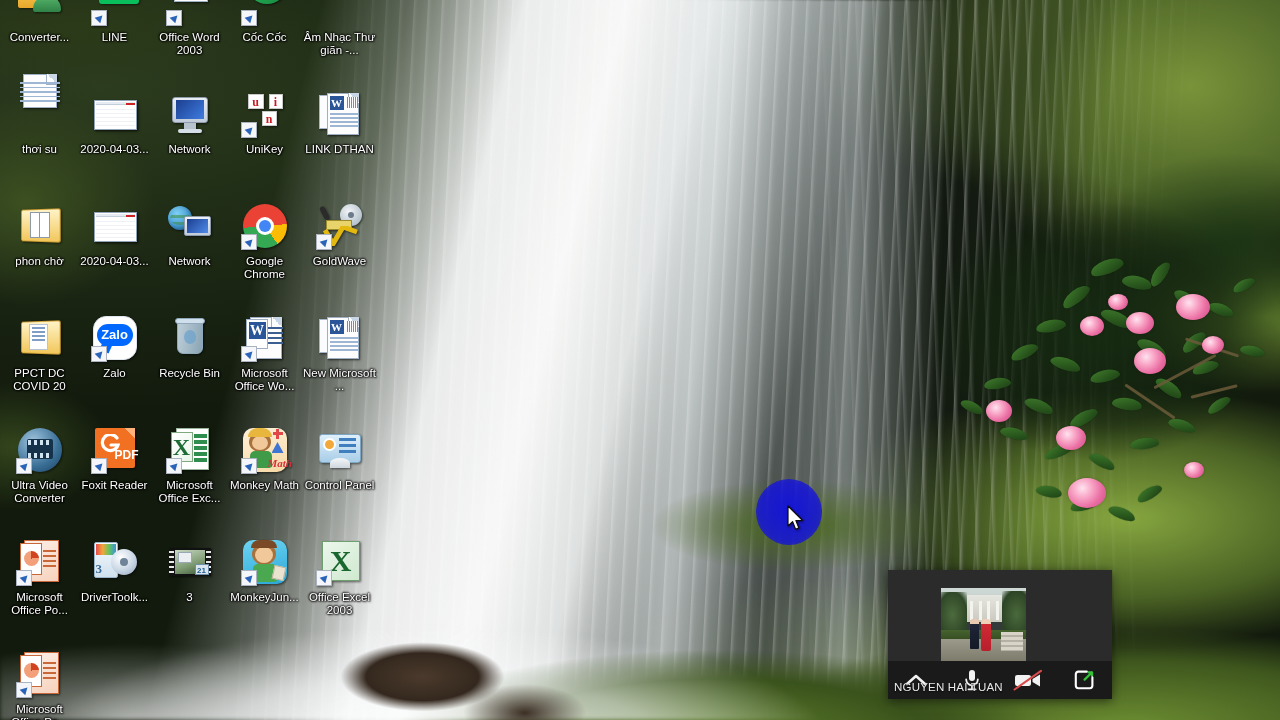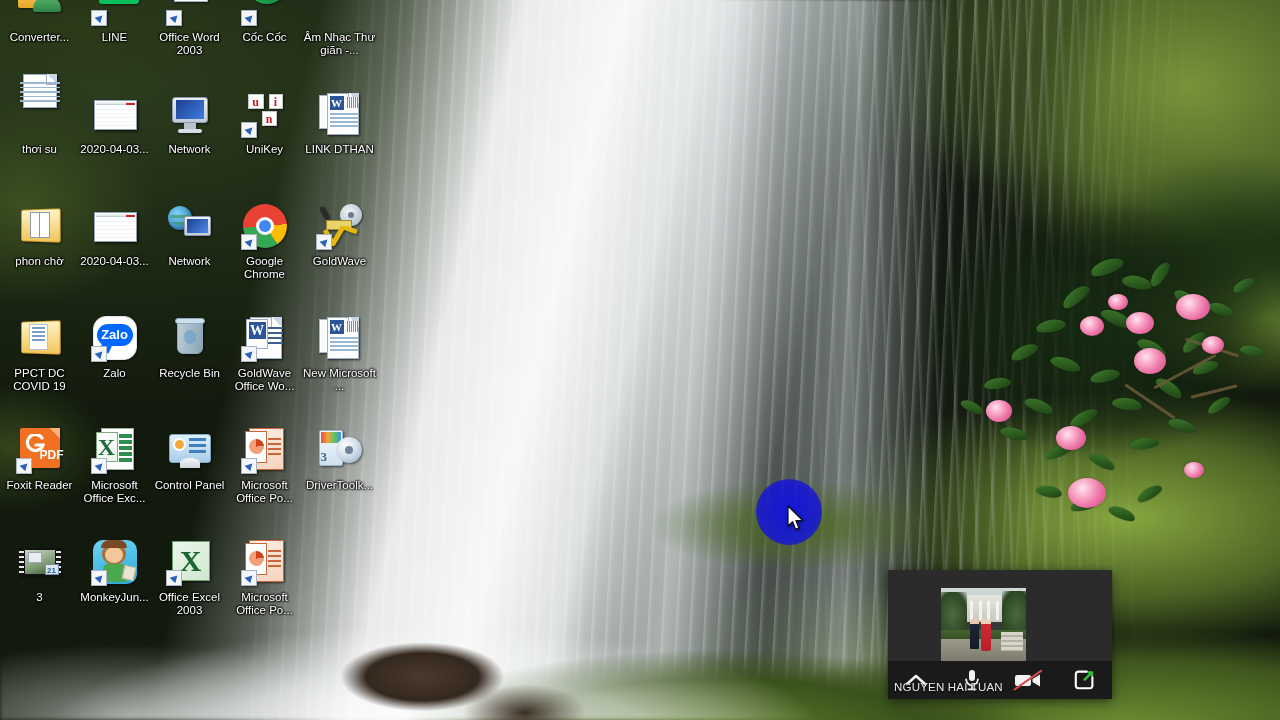--- a/index.html
+++ b/index.html
@@ -518,21 +518,21 @@
         <div class="icon-label">GoldWave</div>
       </div>
       <div class="icon">
         <div class="icon-img">
           <div class="art">
             <div class="folder-open"></div>
             <div class="folder-doc"></div>
       <div style="position:absolute;left:16px;top:13px;width:13px;height:2px;background:#7f9ec6;box-shadow:0 4px 0 #7f9ec6,0 8px 0 #7f9ec6,0 12px 0 #7f9ec6"></div>
           </div>
         </div>
-        <div class="icon-label">PPCT DC COVID 19</div>
+        <div class="icon-label">PPCT DC COVID 20</div>
       </div>
       <div class="icon">
         <div class="icon-img">
           <div class="art">
             <div class="sq-icon" style="background:#fff;border-radius:13px;border:1px solid #dfe6ee"></div>
       <div style="position:absolute;left:6px;top:10px;width:36px;height:22px;border-radius:11px;background:#0068ff"></div>
       <div style="position:absolute;left:10px;top:28px;width:10px;height:10px;background:#0068ff;transform:rotate(24deg)"></div>
       <div style="position:absolute;left:9px;top:14px;width:30px;height:14px;color:#fff;font:bold 13px 'Liberation Sans',sans-serif;text-align:center;line-height:14px">Zalo</div>
           </div>
           <span class="shortcut"></span>
@@ -552,33 +552,45 @@
       <div class="icon">
         <div class="icon-img">
           <div class="art">
             <div class="doc-page" style="left:9px;top:3px;width:32px;height:42px"></div>
       <div style="position:absolute;left:5px;top:5px;width:22px;height:30px;background:#fff;border:1px solid #9fb0c4"></div>
       <div style="position:absolute;left:8px;top:8px;width:17px;height:17px;background:#2a5699;color:#fff;font:bold 14px 'Liberation Serif',serif;text-align:center;line-height:17px">W</div>
       <div style="position:absolute;left:27px;top:13px;right:6px;height:2px;background:#3c5f92;box-shadow:0 5px 0 #3c5f92,0 10px 0 #3c5f92,0 15px 0 #3c5f92"></div>
           </div>
           <span class="shortcut"></span>
         </div>
-        <div class="icon-label">GoldWave Office Wo...</div>
+        <div class="icon-label">Microsoft Office Wo...</div>
       </div>
       <div class="icon">
         <div class="icon-img">
           <div class="art">
             <div style="position:absolute;left:3px;top:5px;width:26px;height:34px;background:#fbfcfe;border:1px solid #a6b6c8"></div>
       <div class="doc-page" style="left:11px;top:3px;width:32px;height:42px"></div>
       <div style="position:absolute;left:14px;top:6px;width:14px;height:14px;background:#2a5699;color:#fff;font:bold 11px 'Liberation Serif',serif;text-align:center;line-height:14px">W</div>
       <div style="position:absolute;left:14px;top:23px;right:5px;height:1.6px;background:#9db6d3;box-shadow:0 4px 0 #9db6d3,0 8px 0 #9db6d3,0 12px 0 #9db6d3"></div>
       <div style="position:absolute;left:31px;top:7px;width:11px;height:11px;background:repeating-linear-gradient(90deg,#6d8fc0 0 1px,#fff 1px 2px)"></div>
           </div>
         </div>
         <div class="icon-label">New Microsoft ...</div>
+      </div>
+      <div class="icon">
+        <div class="icon-img">
+          <div class="art">
+            <div class="circle-icon" style="background:radial-gradient(circle at 35% 30%,#9fc4de,#3a6f96 60%,#1d3f5e)"></div>
+      <div style="position:absolute;left:11px;top:13px;width:26px;height:20px;background:#16324a;border-radius:2px"></div>
+      <div style="position:absolute;left:12px;top:14px;width:24px;height:5px;background:repeating-linear-gradient(90deg,#cfe3f0 0 3px,#16324a 3px 6px)"></div>
+      <div style="position:absolute;left:12px;top:27px;width:24px;height:5px;background:repeating-linear-gradient(90deg,#cfe3f0 0 3px,#16324a 3px 6px)"></div>
+          </div>
+          <span class="shortcut"></span>
+        </div>
+        <div class="icon-label">Ultra Video Converter</div>
       </div>
       <div class="icon">
         <div class="icon-img">
           <div class="art">
             <div style="position:absolute;left:4px;top:2px;width:40px;height:40px;background:#f27022;border-radius:2px 8px 2px 2px"></div>
       <div style="position:absolute;left:34px;top:2px;width:10px;height:10px;background:linear-gradient(225deg,#ffb37a 50%,#f27022 50%)"></div>
       <svg style="position:absolute;left:9px;top:8px" width="20" height="20" viewBox="0 0 20 20">
               <path d="M17,4 A8,8 0 1 0 18,11 L11,11" fill="none" stroke="#fff" stroke-width="3.2" stroke-linecap="round"></path>
             </svg>
       <div style="position:absolute;left:24px;top:22px;color:#fff;font:bold 12px 'Liberation Sans',sans-serif">PDF</div>
@@ -591,20 +603,37 @@
         <div class="icon-img">
           <div class="art">
             <div style="position:absolute;left:10px;top:2px;width:33px;height:42px;background:#fff;border:1px solid #9cb59c"></div>
       <div style="position:absolute;left:5px;top:6px;width:22px;height:30px;background:linear-gradient(135deg,#fff,#e9f4e9);border:1px solid #7fa87f"></div>
       <div style="position:absolute;left:6px;top:7px;width:20px;height:28px;color:#1d6b35;font:bold 24px 'Liberation Serif',serif;text-align:center;line-height:28px">X</div>
       <div style="position:absolute;left:28px;top:8px;width:13px;height:30px;background:repeating-linear-gradient(180deg,#2f8d4e 0 4px,#fff 4px 6px),repeating-linear-gradient(90deg,#2f8d4e 0 5px,#fff 5px 7px)"></div>
           </div>
           <span class="shortcut"></span>
         </div>
         <div class="icon-label">Microsoft Office Exc...</div>
+      </div>
+      <div class="icon">
+        <div class="icon-img">
+          <div class="art">
+            <div class="sq-icon" style="background:linear-gradient(165deg,#fdf0d8,#f6d9a6);border-radius:10px"></div>
+      <div style="position:absolute;left:8px;top:6px;width:22px;height:20px;border-radius:50%;background:#a9703c"></div>
+      <div style="position:absolute;left:11px;top:10px;width:16px;height:14px;border-radius:50%;background:#f0c89a"></div>
+      <div style="position:absolute;left:7px;top:2px;width:24px;height:9px;border-radius:9px 9px 0 0;background:#e8b63c"></div>
+      <div style="position:absolute;left:9px;top:25px;width:22px;height:17px;background:#3f9b47;border-radius:5px 5px 3px 3px"></div>
+      <div style="position:absolute;left:32px;top:6px;width:10px;height:3px;background:#e0484a;box-shadow:0 0 0 0;transform:rotate(0)"></div>
+      <div style="position:absolute;left:35.5px;top:2.5px;width:3px;height:10px;background:#e0484a"></div>
+      <div style="position:absolute;left:31px;top:16px;width:12px;height:11px;background:#3f76d4;clip-path:polygon(50% 0,100% 100%,0 100%)"></div>
+      <div style="position:absolute;left:27px;top:31px;color:#d4313b;font:italic bold 11px 'Liberation Serif',serif">Math</div>
+          </div>
+          <span class="shortcut"></span>
+        </div>
+        <div class="icon-label">Monkey Math</div>
       </div>
       <div class="icon">
         <div class="icon-img">
           <div class="art">
             <div style="position:absolute;left:3px;top:8px;width:42px;height:29px;border-radius:3px;background:linear-gradient(180deg,#dff0fb,#a9cde8);border:1px solid #7da7c4"></div>
       <div style="position:absolute;left:7px;top:12px;width:13px;height:13px;border-radius:50%;background:#f2a83b;border:2px solid #fff"></div>
       <div style="position:absolute;left:23px;top:12px;width:17px;height:3px;background:#3f7fbd;box-shadow:0 6px 0 #3f7fbd,0 12px 0 #3f7fbd"></div>
       <div style="position:absolute;left:14px;top:32px;width:20px;height:10px;border-radius:50% 50% 0 0;background:linear-gradient(180deg,#f5f7f9,#cdd6de)"></div>
           </div>
         </div>

